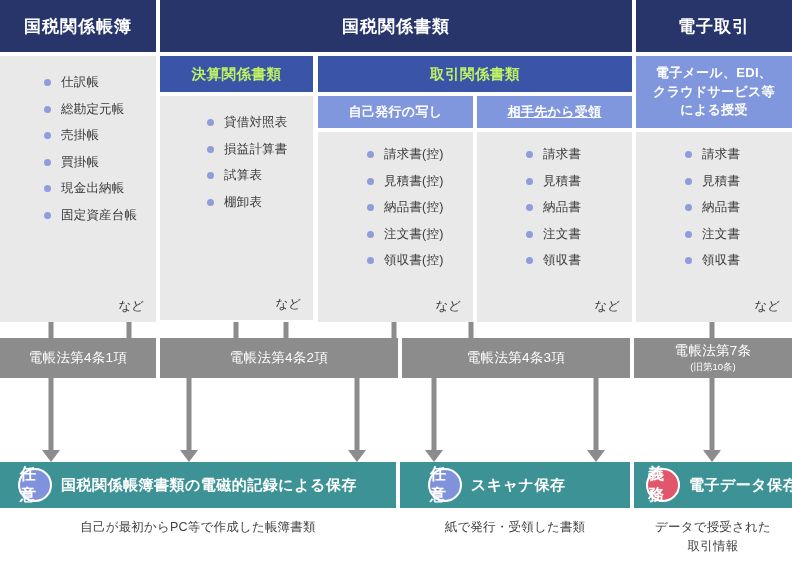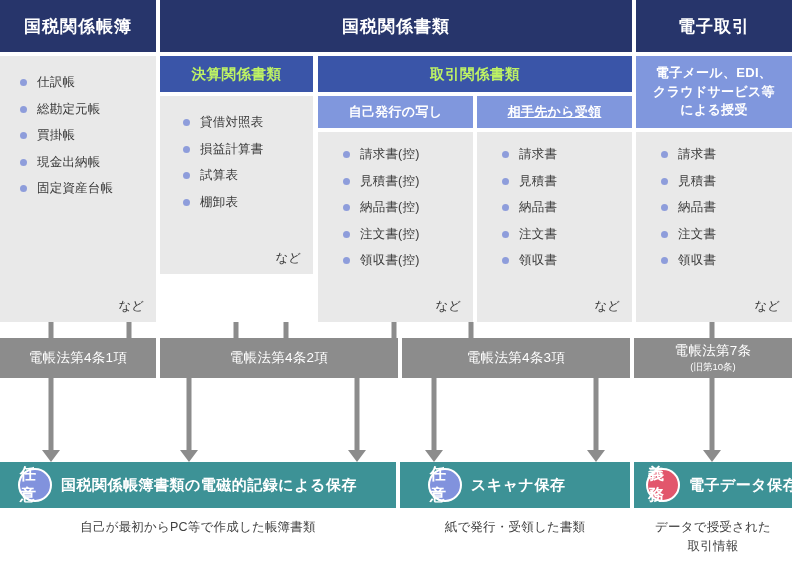--- a/index.html
+++ b/index.html
@@ -40,20 +40,21 @@
     font-weight: bold;
     display: flex; align-items: center; justify-content: center;
     text-align: center;
     line-height: 1.45;
     letter-spacing: .3px;
   }
   
   .panel {
     position: absolute;
     background: #e9e9e9;
+    padding-left: 24px;
   }
   .panel ul { list-style: none; }
   .panel li {
     position: relative;
     font-size: 12.5px;
     color: #3a3a3a;
     padding-left: 20px;
     margin-bottom: 9.5px;
     letter-spacing: .2px;
     white-space: nowrap;
@@ -166,28 +167,29 @@
   <div class="sub3" style="left:636px; top:56px; width:156px; height:72px; flex-direction:column;">
     <span>電子メール、EDI、</span>
     <span>クラウドサービス等</span>
     <span>による授受</span>
   </div>
 
   <div class="panel" style="left:0px; top:56px; width:156px; height:266px;">
     <ul style="padding:18px 0 0 17px;">
       <li>仕訳帳</li>
       <li>総勘定元帳</li>
+      <li>売掛帳</li>
       <li>買掛帳</li>
       <li>現金出納帳</li>
       <li>固定資産台帳</li>
     </ul>
     <span class="nado">など</span>
   </div>
 
-  <div class="panel" style="left:160px; top:96px; width:153px; height:178px;">
+  <div class="panel" style="left:160px; top:96px; width:153px; height:224px;">
     <ul style="padding:18px 0 0 20px;">
       <li>貸借対照表</li>
       <li>損益計算書</li>
       <li>試算表</li>
       <li>棚卸表</li>
     </ul>
     <span class="nado">など</span>
   </div>
 
   <div class="panel" style="left:318px; top:132px; width:155px; height:190px;">

